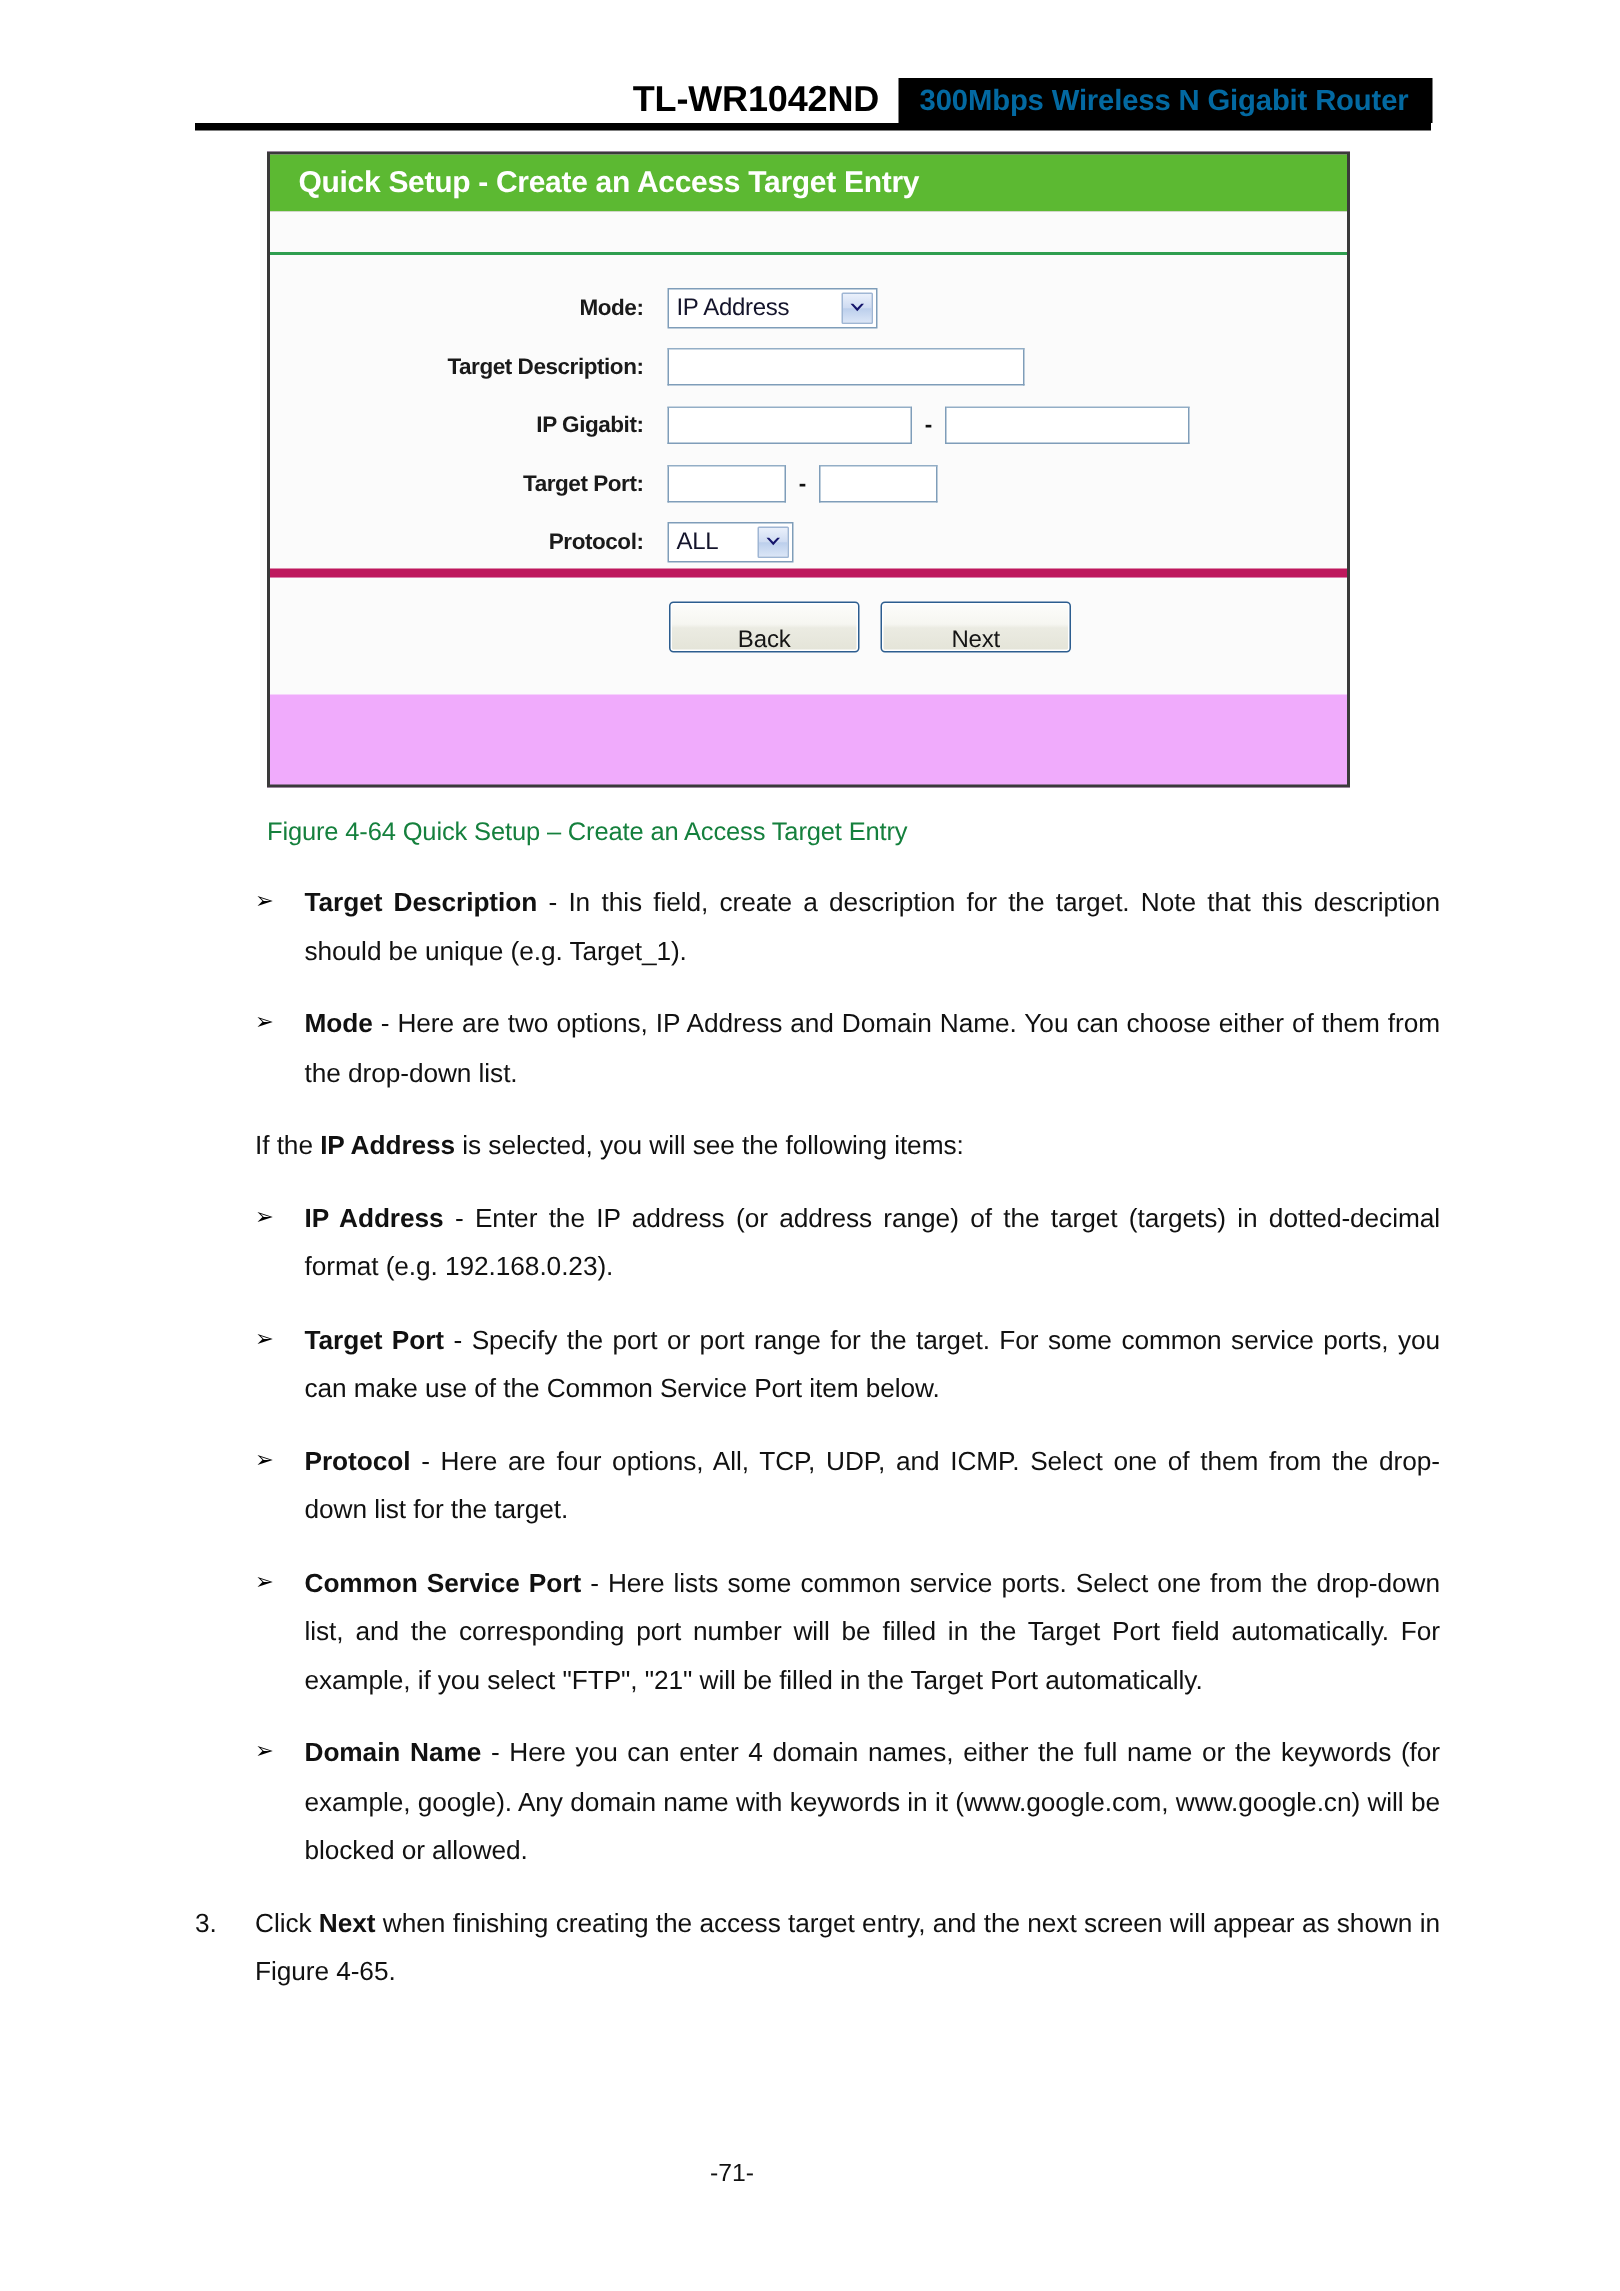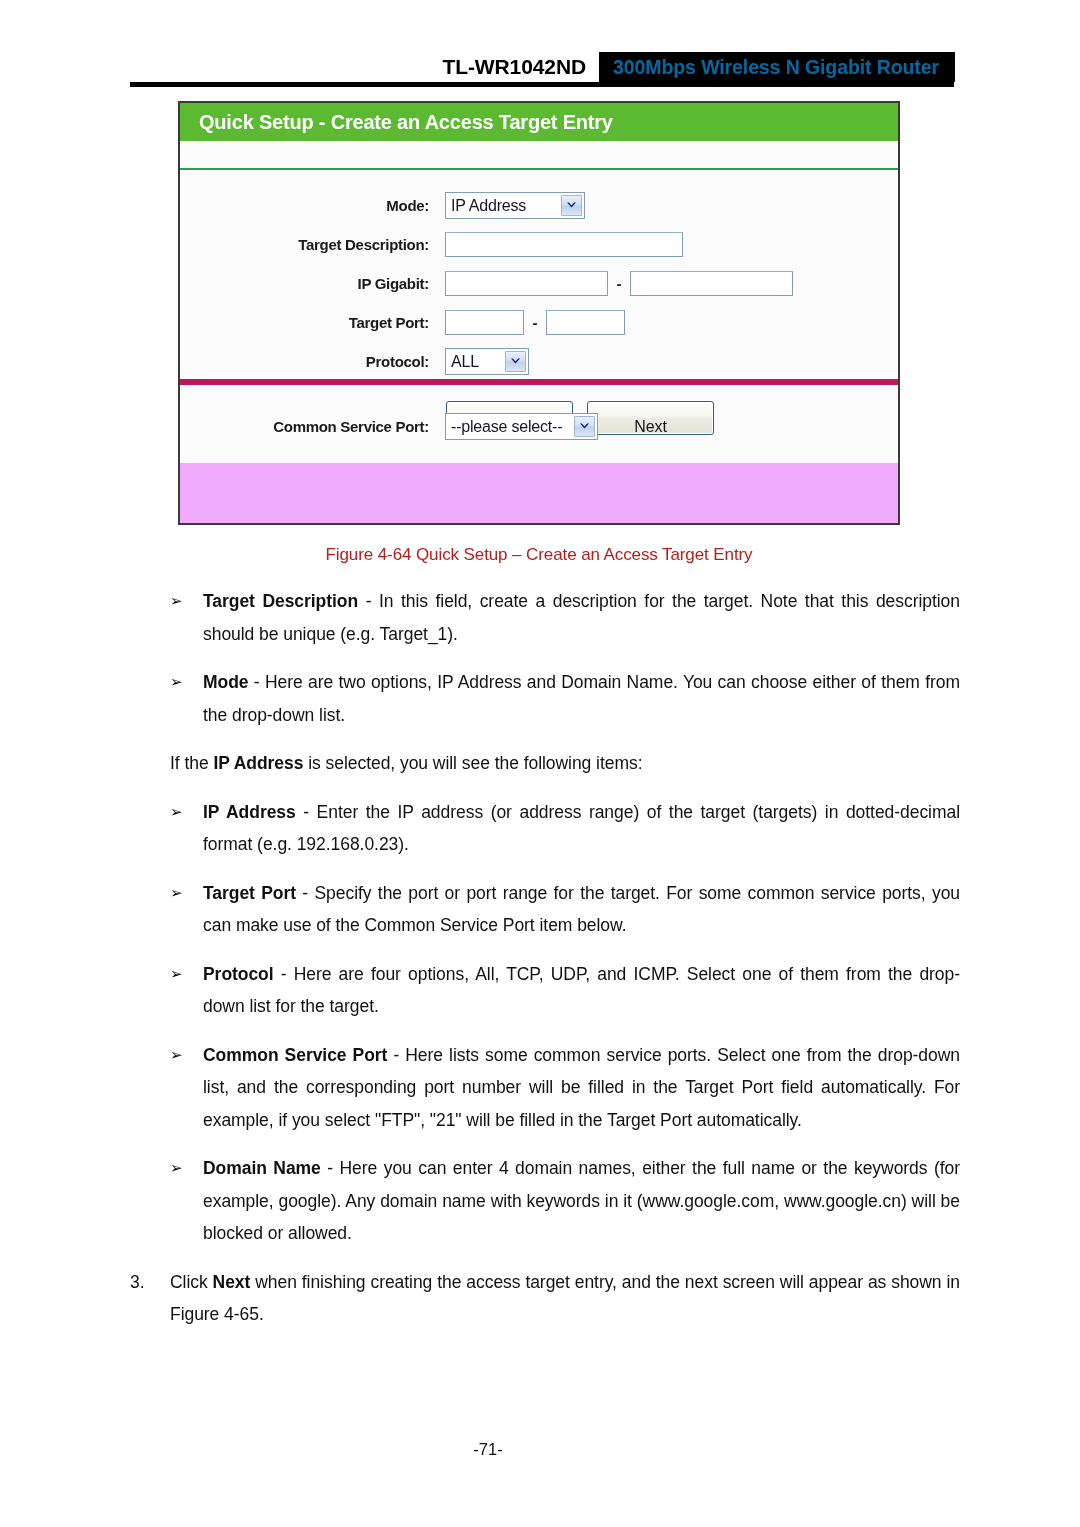--- a/index.html
+++ b/index.html
@@ -29,21 +29,21 @@
     position: absolute;
     left: 130px;
     top: 52px;
     width: 825px;
     height: 30px;
     display: flex;
     align-items: stretch;
     justify-content: flex-end;
   }
   .model-name {
-    font-size: 21px;
+    font-size: 24px;
     font-weight: bold;
     color: #000000;
     letter-spacing: -0.1px;
     line-height: 30px;
     padding-right: 13px;
     white-space: nowrap;
   }
   .product-badge {
     background: #000000;
     color: #0369a1;
@@ -213,23 +213,23 @@
     letter-spacing: -0.1px;
   }
   .xp-button + .xp-button { margin-left: 14px; }
 
   
   .figure-caption {
     position: absolute;
     left: 178px;
     top: 545px;
     width: 722px;
-    text-align: center;
+    text-align: left;
     font-size: 17px;
-    color: #b91c1c;
+    color: #15803d;
     letter-spacing: -0.1px;
   }
 
   
   .body-text {
     position: absolute;
     left: 0;
     top: 585px;
     width: 1080px;
   }
@@ -359,33 +359,20 @@
             <svg width="11" height="8" viewBox="0 0 11 8">
                 <path d="M1 1.5 L5.5 6.5 L10 1.5 L8.2 1.5 L5.5 4.4 L2.8 1.5 Z" fill="#15156b"></path>
               </svg>
           </span>
         </div>
       </div>
     </div>
 
     <div class="frow-gap"></div>
 
-    <div class="frow">
-      <div class="flabel">Common Service Port:</div>
-      <div class="fctrl">
-        <div class="xp-select sel-csp">
-          <span class="sel-text">--please select--</span>
-          <span class="sel-arrow">
-            <svg width="11" height="8" viewBox="0 0 11 8">
-                <path d="M1 1.5 L5.5 6.5 L10 1.5 L8.2 1.5 L5.5 4.4 L2.8 1.5 Z" fill="#15156b"></path>
-              </svg>
-          </span>
-        </div>
-      </div>
-    </div>
 
   </div>
 
   <div class="panel-footer">
     <button class="xp-button">Back</button>
     <button class="xp-button">Next</button>
   </div>
 
 </div>
 

